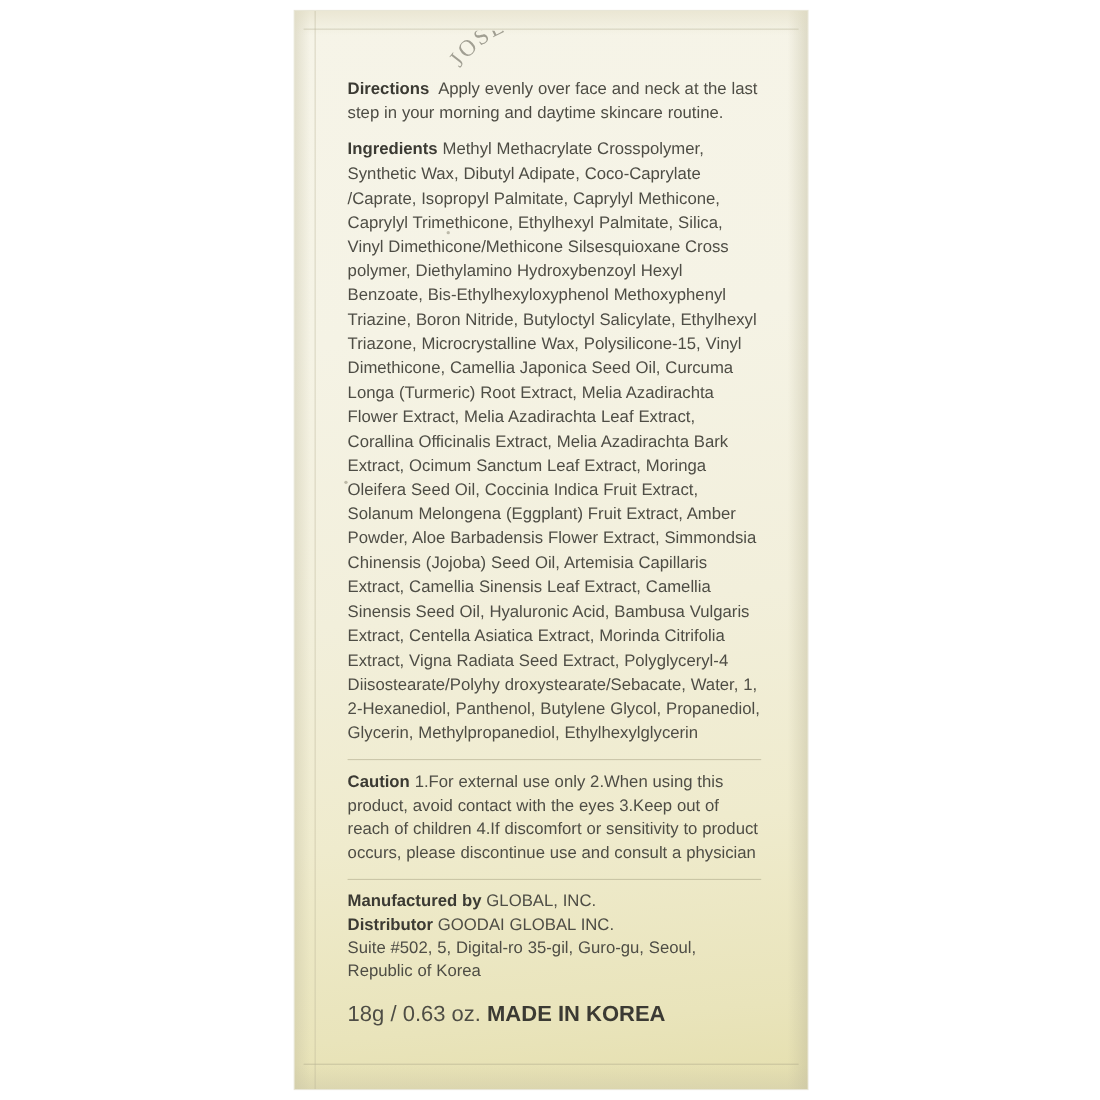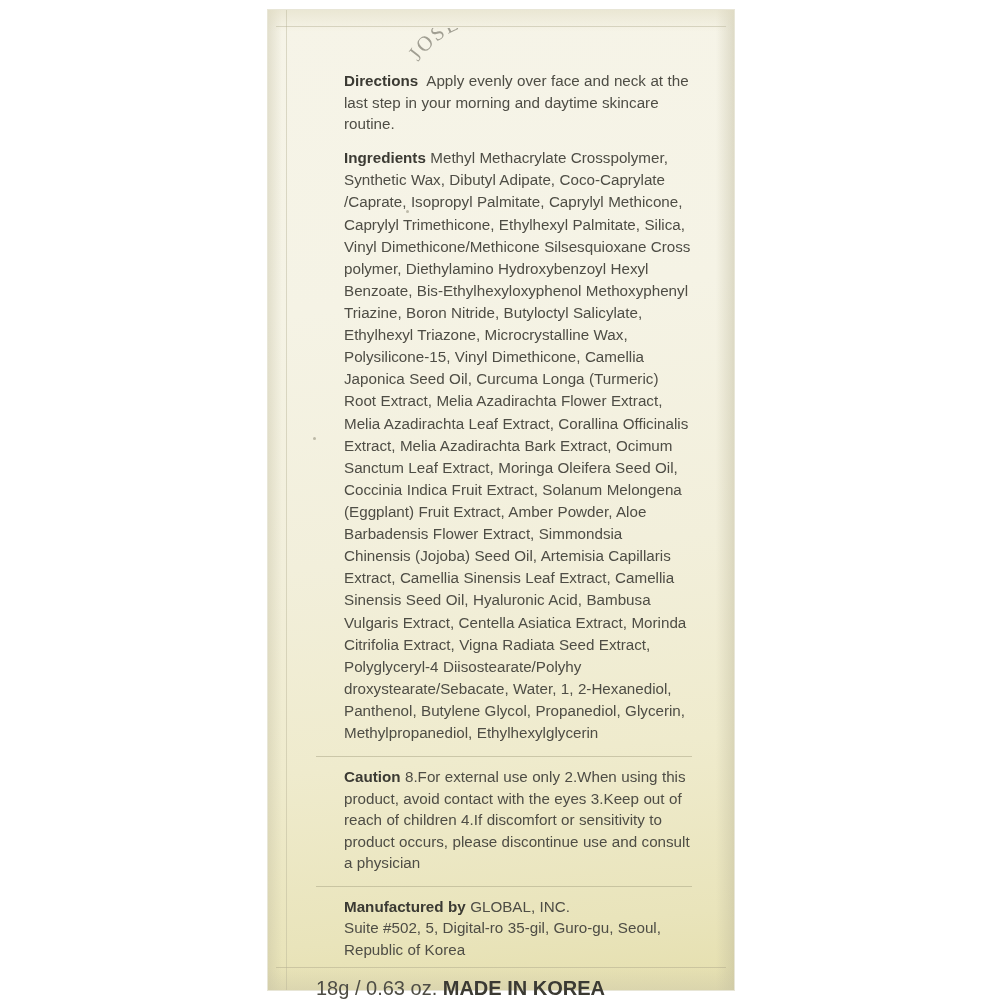--- a/index.html
+++ b/index.html
@@ -103,21 +103,21 @@
   .content {
     position: absolute;
     left: 48px;
     top: 60px;
     width: 376px;
     color: #4e4d45;
     font-size: 15.2px;
     line-height: 1.43;
   }
 
-  .section { margin-bottom: 12px; margin-left: 28px; }
+  .section { margin-bottom: 12px; }
 
   .lbl {
     font-weight: bold;
     color: #3b3a33;
   }
 
   .para {
     margin: 0;
     text-align: left;
     word-spacing: 0.2px;
@@ -190,27 +190,28 @@
         <p class="para"><span class="lbl">Directions</span>&nbsp; <span>Apply evenly over face and neck at the last step in your morning and daytime skincare routine.</span></p>
       </div>
 
       <div class="section sec-ingredients">
         <p class="para"><span class="lbl">Ingredients</span> <span>Methyl Methacrylate Crosspolymer, Synthetic Wax, Dibutyl Adipate, Coco-Caprylate /Caprate, Isopropyl Palmitate, Caprylyl Methicone, Caprylyl Trimethicone, Ethylhexyl Palmitate, Silica, Vinyl Dimethicone/Methicone Silsesquioxane Cross polymer, Diethylamino Hydroxybenzoyl Hexyl Benzoate, Bis-Ethylhexyloxyphenol Methoxyphenyl Triazine, Boron Nitride, Butyloctyl Salicylate, Ethylhexyl Triazone, Microcrystalline Wax, Polysilicone-15, Vinyl Dimethicone, Camellia Japonica Seed Oil, Curcuma Longa (Turmeric) Root Extract, Melia Azadirachta Flower Extract, Melia Azadirachta Leaf Extract, Corallina Officinalis Extract, Melia Azadirachta Bark Extract, Ocimum Sanctum Leaf Extract, Moringa Oleifera Seed Oil, Coccinia Indica Fruit Extract, Solanum Melongena (Eggplant) Fruit Extract, Amber Powder, Aloe Barbadensis Flower Extract, Simmondsia Chinensis (Jojoba) Seed Oil, Artemisia Capillaris Extract, Camellia Sinensis Leaf Extract, Camellia Sinensis Seed Oil, Hyaluronic Acid, Bambusa Vulgaris Extract, Centella Asiatica Extract, Morinda Citrifolia Extract, Vigna Radiata Seed Extract, Polyglyceryl-4 Diisostearate/Polyhy droxystearate/Sebacate, Water, 1, 2-Hexanediol, Panthenol, Butylene Glycol, Propanediol, Glycerin, Methylpropanediol, Ethylhexylglycerin</span></p>
       </div>
 
       <div class="divider"></div>
 
       <div class="section sec-caution">
-        <p class="para"><span class="lbl">Caution</span> <span>8.For external use only 2.When using this product, avoid contact with the eyes 3.Keep out of reach of children 4.If discomfort or sensitivity to product occurs, please discontinue use and consult a physician</span></p>
+        <p class="para"><span class="lbl">Caution</span> <span>1.For external use only 2.When using this product, avoid contact with the eyes 3.Keep out of reach of children 4.If discomfort or sensitivity to product occurs, please discontinue use and consult a physician</span></p>
       </div>
 
       <div class="divider"></div>
 
       <div class="section sec-manu">
         <p class="para"><span class="lbl">Manufactured by</span> <span>GLOBAL, INC.</span></p>
+        <p class="para"><span class="lbl">Distributor</span> <span>GOODAI GLOBAL INC.</span></p>
         <p class="para">Suite #502, 5, Digital-ro 35-gil, Guro-gu, Seoul, Republic of Korea</p>
       </div>
 
       <div class="weight">
         <span>18g / 0.63 oz.</span>
         <span class="made">MADE IN KOREA</span>
       </div>
 
     </div>
   </div>

